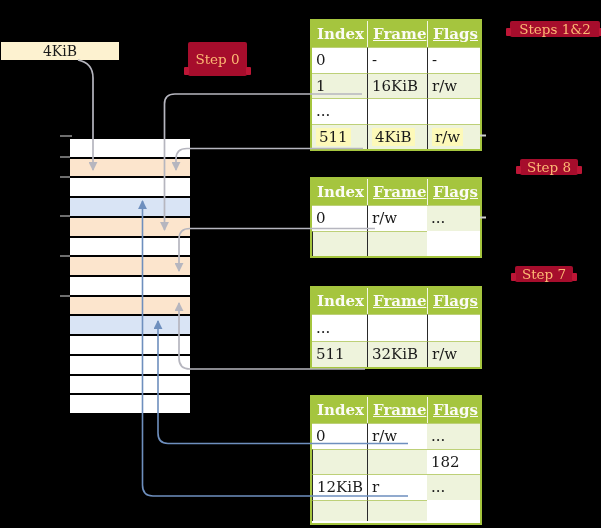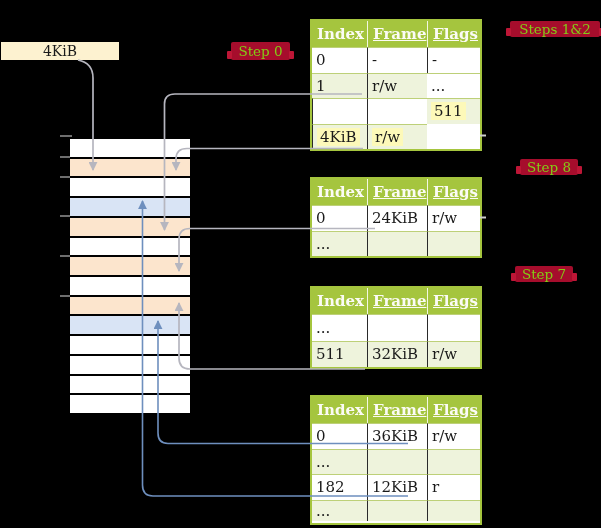--- a/index.html
+++ b/index.html
@@ -9,27 +9,27 @@
 
   
   svg.arrows{position:absolute;inset:0;z-index:6;pointer-events:none;}
 
   
   .size-label{position:absolute;left:1px;top:42px;width:118px;height:18px;
     background:#fdf2d0;color:#1a1a1a;font-size:14px;
     display:flex;align-items:center;justify-content:center;z-index:3;}
 
   
-  .badge{position:absolute;background:#a60d2c;color:#84cc16;font-size:13.5px;
+  .badge{position:absolute;background:#a60d2c;color:#fdba74;font-size:13.5px;
     display:flex;align-items:center;justify-content:center;border-radius:2px;
     z-index:4;white-space:nowrap;}
   .badge::before,.badge::after{content:"";position:absolute;bottom:1px;width:5px;height:8px;
     background:#bd1636;z-index:-1;border-radius:1px;}
   .badge::before{left:-4px;} .badge::after{right:-4px;}
-  #badge-step0 {left:188px;top:42px;width:59px;height:18px;margin-left:43px;}
+  #badge-step0 {left:188px;top:42px;width:59px;height:34px;}
   #badge-steps12{left:510px;top:21px;width:90px;height:16px;}
   #badge-step3 {left:520px;top:159px;width:58px;height:16px;}
   #badge-step4 {left:515px;top:266px;width:58px;height:16px;}
 
   
   .memory{position:absolute;left:70px;top:137px;width:120px;height:278px;
     background:#000;display:flex;flex-direction:column;gap:2px;padding:2px 0;
     box-sizing:border-box;z-index:2;}
   .mem-row{flex:1;}
   .frame-free{background:#ffffff;}
@@ -125,20 +125,23 @@
     <div class="td col2">
         <span>-</span>
       </div>
     <div class="td col3">
         <span>-</span>
       </div>
 
     <div class="td col1 shade">
         <span>1</span>
       </div>
+    <div class="td col2 shade">
+        <span>16KiB</span>
+      </div>
     <div class="td col3 shade">
         <span>r/w</span>
       </div>
 
     <div class="td col1">
         <span>...</span>
       </div>
     <div class="td col2">
         <span></span>
       </div>
@@ -158,23 +161,20 @@
   </div>
 
   <div class="ptable" id="table2" style="grid-template-rows:26px 25.5px 25.5px;">
     <div class="th">Index</div>
     <div class="th">Frame</div>
     <div class="th">Flags</div>
 
     <div class="td col1">
         <span>0</span>
       </div>
-    <div class="td col2">
-        <span>24KiB</span>
-      </div>
     <div class="td col3">
         <span>r/w</span>
       </div>
 
     <div class="td col1 shade">
         <span>...</span>
       </div>
     <div class="td col2 shade">
         <span></span>
       </div>
@@ -210,23 +210,20 @@
   </div>
 
   <div class="ptable" id="table4" style="grid-template-rows:26px 25.5px 25.5px 25.5px 21.5px;">
     <div class="th">Index</div>
     <div class="th">Frame</div>
     <div class="th">Flags</div>
 
     <div class="td col1">
         <span>0</span>
       </div>
-    <div class="td col2">
-        <span>36KiB</span>
-      </div>
     <div class="td col3">
         <span>r/w</span>
       </div>
 
     <div class="td col1 shade">
         <span>...</span>
       </div>
     <div class="td col2 shade">
         <span></span>
       </div>

